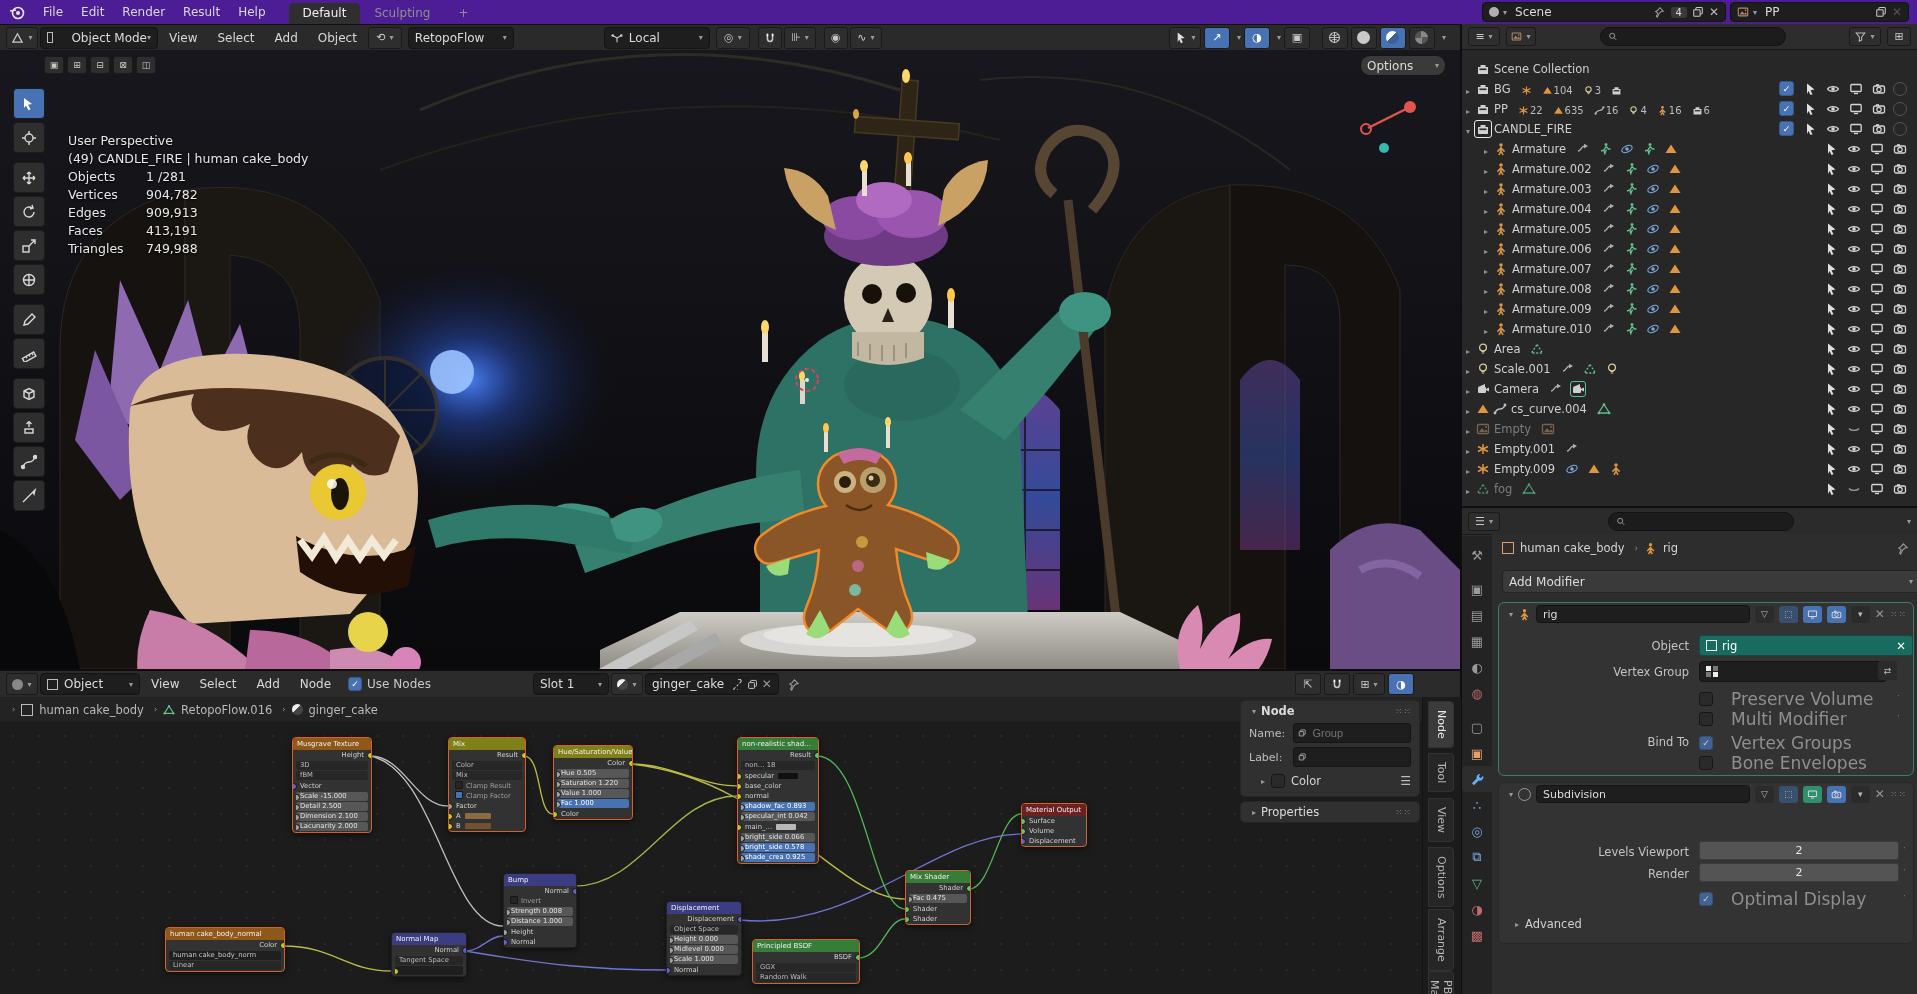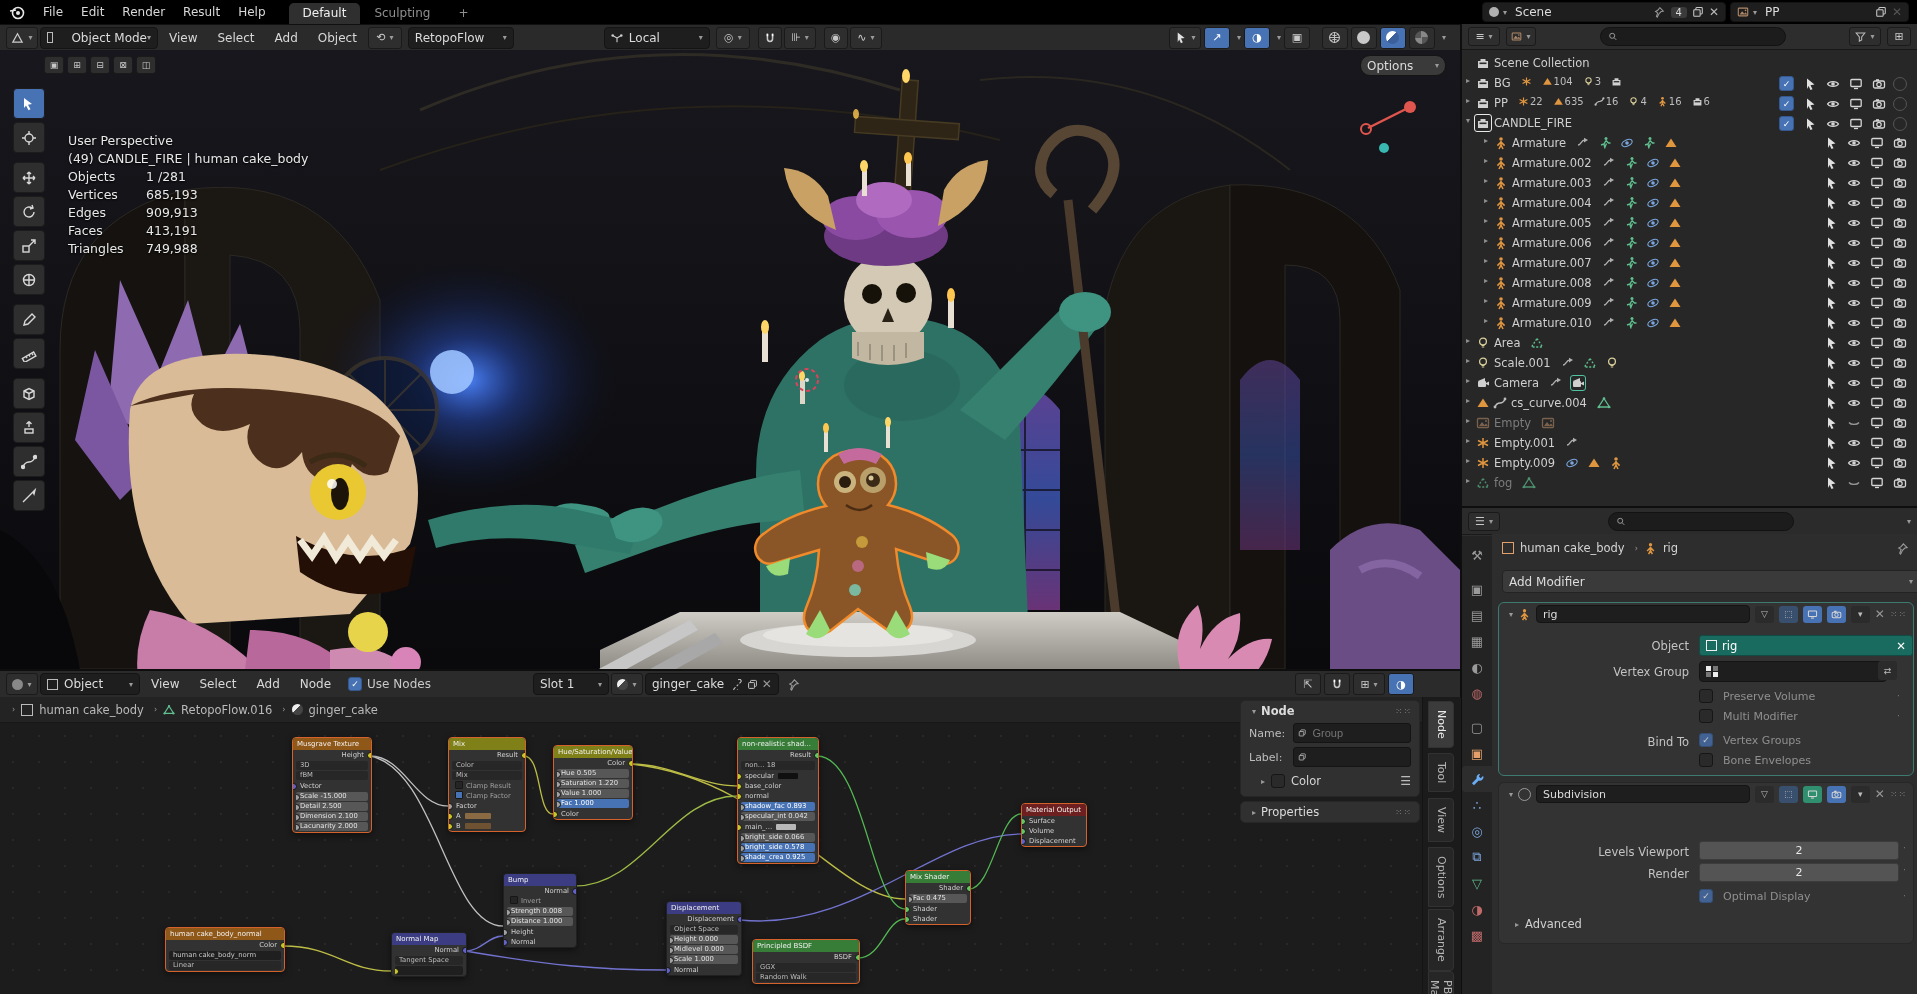--- a/index.html
+++ b/index.html
@@ -10,57 +10,57 @@
   .flex{display:flex;align-items:center}
   .chev{color:#9a9a9a;font-size:8px;margin-left:4px}
   .menu{padding:2px 9px;color:#d8d8d8;border-radius:3px;white-space:nowrap}
   .fld{background:#1e1e1e;border:1px solid #141414;border-radius:4px;color:#dcdcdc;
        display:flex;align-items:center;padding:0 6px;height:20px;white-space:nowrap}
   .hbtn{background:#2e2e2e;border:1px solid #1a1a1a;border-radius:3px;height:20px;width:24px;
         display:flex;align-items:center;justify-content:center;color:#c8c8c8;font-size:11px}
   .hbtn.on{background:#4772b3;color:#fff}
   .sphere{width:13px;height:13px;border-radius:50%;display:inline-block}
   
-  #topbar{left:0;top:0;width:1917px;height:24px;background:#000000;border-bottom:1px solid #101010;display:flex;align-items:center}
+  #topbar{left:0;top:0;width:1917px;height:24px;background:#4c1d95;border-bottom:1px solid #101010;display:flex;align-items:center}
   .tab{padding:3px 14px;color:#8f8f8f;border-radius:5px 5px 0 0;margin-top:3px;height:21px;box-sizing:border-box}
   .tab.active{background:#2f2f2f;color:#efefef}
   
   #vph{left:0;top:24px;width:1460px;height:26px;background:#2a2a2a;border-bottom:1px solid #141414;display:flex;align-items:center;gap:2px;padding-left:6px;box-sizing:border-box}
   
   .tool{left:13px;width:30px;height:29px;background:#2e2e2e;border:1px solid #1c1c1c;border-radius:4px;display:flex;align-items:center;justify-content:center}
   .tool.on{background:#4772b3}
   .tool svg{width:16px;height:16px;stroke:#d8d8d8;fill:none;stroke-width:1.4}
   
   #stats{left:68px;top:82px;color:#e8e8e8;text-shadow:0 1px 2px #000;font-size:12.5px;line-height:18px}
   #stats .grid{display:grid;grid-template-columns:78px auto;}
   
   #outliner{left:1460px;top:24px;width:457px;height:482px;background:#272727;border-left:2px solid #0e0e0e;box-sizing:border-box}
   #outhead{height:25px;background:#2d2d2d;border-bottom:1px solid #171717;display:flex;align-items:center;padding:0 6px;gap:6px}
   .srch{background:#1c1c1c;border:1px solid #121212;border-radius:10px;height:17px;flex:1;max-width:170px;display:flex;align-items:center;padding:0 7px;gap:5px}
   .srch input{background:transparent;border:0;outline:0;color:#ccc;width:100%;font-size:11px}
-  .orow{position:absolute;left:0;width:455px;height:20px;display:flex;align-items:flex-start;font-size:11.5px;color:#cfcfcf}
+  .orow{position:absolute;left:0;width:455px;height:20px;display:flex;align-items:flex-end;font-size:11.5px;color:#cfcfcf}
   .orow .tw{width:12px;color:#8f8f8f;font-size:8px;text-align:center;flex:none}
   .orow .lbl{margin-left:4px}
   .orow .dim{color:#7c7c7c}
   .orr{margin-left:auto;display:flex;gap:7px;padding-right:10px;align-items:center}
   .oic{width:14px;height:14px;flex:none;margin-left:2px}
   .bdg{display:flex;align-items:center;margin-left:8px;gap:1px;font-size:10px;color:#bdbdbd}
   .cbx{width:13px;height:13px;background:#2a2a2a;border:1px solid #161616;border-radius:3px;display:flex;align-items:center;justify-content:center;font-size:9px;color:#fff}
   .cbx.on{background:#4772b3;border-color:#35598f}
   
   #props{left:1460px;top:506px;width:457px;height:488px;background:#2d2d2d;border-left:2px solid #0e0e0e;border-top:2px solid #0e0e0e;box-sizing:border-box}
   #ptabs{position:absolute;left:0;top:28px;width:30px;height:460px;background:#232323}
   .ptab{position:absolute;left:0;width:30px;height:26px;display:flex;align-items:center;justify-content:center;font-size:13px;color:#9a9a9a}
   .ptab.on{background:#2d2d2d;border-radius:4px 0 0 4px}
   .panel{position:absolute;background:#333333;border:1px solid #272727;border-radius:6px}
   .phead{height:22px;display:flex;align-items:center;gap:5px;padding:0 6px}
   .prow{position:absolute;display:flex;align-items:center}
   .plabel{position:absolute;text-align:right;color:#c3c3c3;font-size:11.5px}
   .vfld{background:#545454;border:1px solid #3c3c3c;border-radius:3px;height:17px;color:#e8e8e8;display:flex;align-items:center;justify-content:center;font-size:11px}
-  .ckl{font-size:11px;color:#8f8f8f;margin-left:10px}
+  .ckl{font-size:17px;color:#8f8f8f;margin-left:18px}
   .mtog{width:19px;height:17px;border-radius:3px;background:#2b2b2b;display:flex;align-items:center;justify-content:center;font-size:9px;color:#bbb}
   .dots{color:#777;letter-spacing:1px;font-size:9px}
   
   #neh{left:0;top:669px;width:1460px;height:28px;background:#2b2b2b;border-top:2px solid #0e0e0e;display:flex;align-items:center;gap:2px;padding-left:6px;box-sizing:border-box}
   #necrumb{left:0;top:697px;width:1460px;height:26px;background:#232323;border-bottom:1px solid #181818;display:flex;align-items:center;color:#b9b9b9;font-size:11.5px;padding-left:8px;box-sizing:border-box;gap:6px}
   #necanvas{left:0;top:723px;width:1460px;height:271px;background:#1c1c1c;
     background-image:radial-gradient(#282828 1px,transparent 1px);background-size:26px 26px}
   .node{position:absolute;background:rgba(52,52,52,.97);border:1px solid #202020;border-radius:4px;box-shadow:0 2px 6px rgba(0,0,0,.5);font-size:6.8px;color:#d2d2d2}
   .node.sel{border-color:#d4622a}
   .nh{height:12px;line-height:12px;padding:0 4px;border-radius:3px 3px 0 0;color:#f0f0f0;font-size:7px;overflow:hidden;white-space:nowrap}
@@ -503,21 +503,21 @@
   </div>
 
   
   <div id="stats" class="a">
     <div>User Perspective</div>
     <div>(49) CANDLE_FIRE | human cake_body</div>
     <div class="grid">
       <span>Objects</span>
           <span>1 /281</span>
       <span>Vertices</span>
-          <span>685,193</span>
+          <span>904,782</span>
       <span>Edges</span>
           <span>909,913</span>
       <span>Faces</span>
           <span>413,191</span>
       <span>Triangles</span>
           <span>749,988</span>
     </div>
   </div>
 
   

